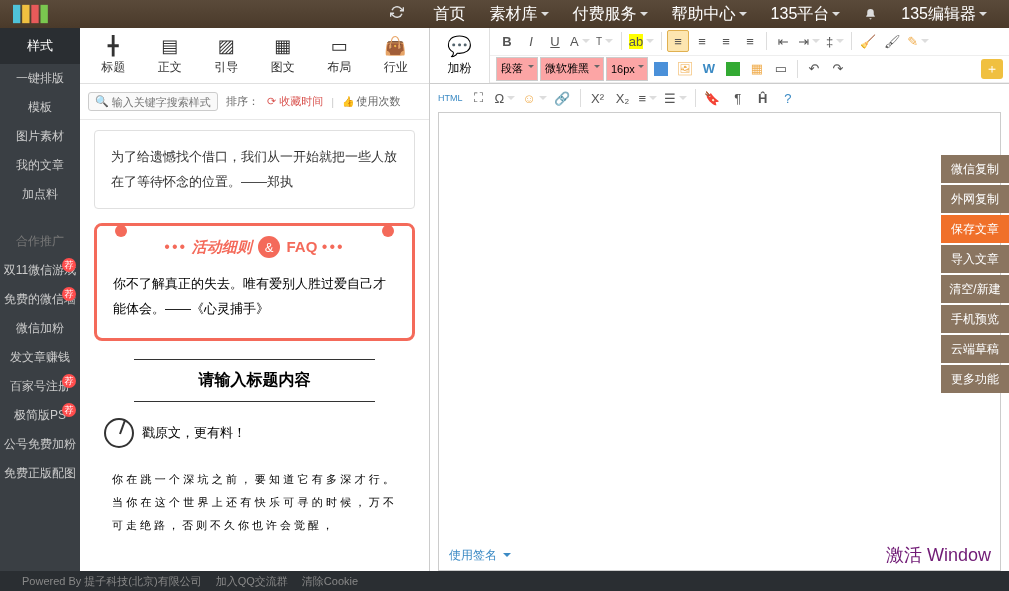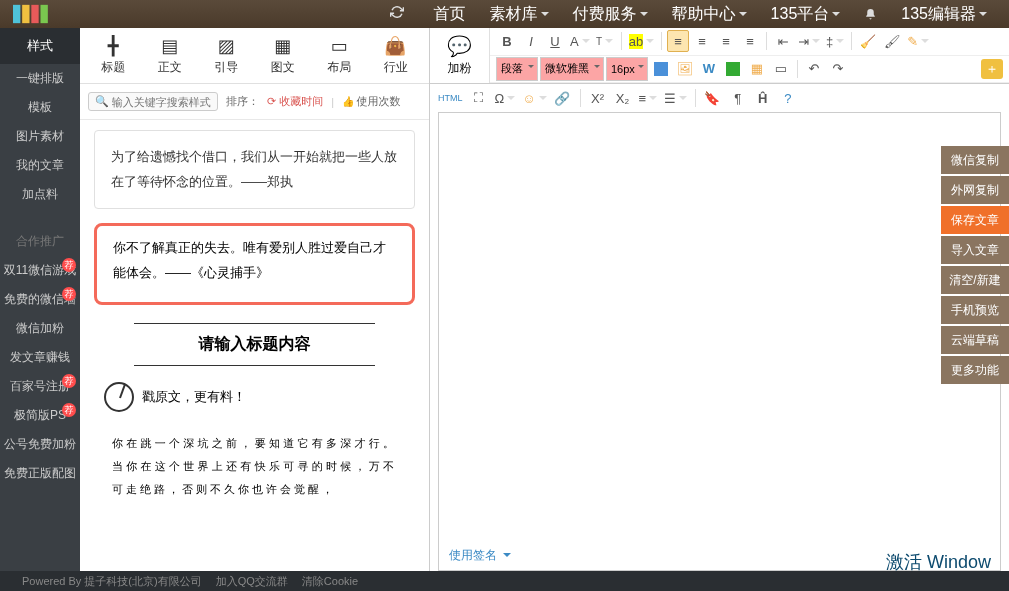--- a/index.html
+++ b/index.html
@@ -56,24 +56,24 @@
 .tb-wrap{flex:1;display:flex;flex-direction:column}
 .tb-row{height:28px;display:flex;align-items:center;padding:0 6px;gap:2px;border-bottom:1px solid #eee}
 .tbtn{min-width:22px;height:22px;display:flex;align-items:center;justify-content:center;cursor:pointer;border-radius:2px;font-size:13px;color:#555;padding:0 2px}
 .tbtn.active{background:#fde6b0;border:1px solid #e0b050}
 .tsel{height:24px;font-size:11px;border:1px solid #ccc;background:#fca5a5;padding:0 14px 0 4px;cursor:pointer;position:relative;display:flex;align-items:center}
 .tsel::after{content:"";position:absolute;right:3px;top:7px;border:3px solid transparent;border-top-color:#666}
 .tsep{width:1px;height:18px;background:#ddd;margin:0 3px}
 .tb-row2{height:28px;display:flex;align-items:center;padding:0 6px;gap:3px}
 .ed-body{flex:1;background:#fff;border:1px solid #ccc;margin:0 8px;position:relative}
 .ed-sig{position:absolute;bottom:6px;left:10px;color:#3b8ac4;font-size:12px;cursor:pointer}
-.rpanel{width:68px;position:absolute;right:0;top:146px;display:flex;flex-direction:column;gap:2px}
+.rpanel{width:68px;position:absolute;right:0;top:155px;display:flex;flex-direction:column;gap:2px}
 .rbtn{height:28px;background:#8a7560;color:#fff;font-size:12px;display:flex;align-items:center;justify-content:center;cursor:pointer}
 .rbtn.hot{background:#f0702a}
-.watermark{position:absolute;right:18px;bottom:17px;color:#0c4a6e;font-size:18px;pointer-events:none}
+.watermark{position:absolute;right:18px;bottom:24px;color:#701a75;font-size:18px;pointer-events:none}
 .footer{height:20px;background:#2a2e32;color:#888;font-size:11px;display:flex;align-items:center;padding:0 22px;gap:14px}.tc-blue{color:#3b8ac4}.tc-orange{color:#f0ad4e}
 .sq{width:14px;height:14px;display:inline-block}
 </style>
 </head>
 <body>
 
 <div class="topbar">
   <div class="logo">
     <svg viewBox="0 0 60 24">
         <rect x="0" y="2" width="8" height="20" fill="#4fc3d9"></rect>
@@ -183,20 +183,27 @@
         <input placeholder="输入关键字搜索样式" style="">
       </div>
       <span class="sort-lbl">排序：</span>
       <span class="sort-a">⟳ <span>收藏时间</span></span>
       <span style="color:#ccc">|</span>
       <span class="sort-b">使用次数</span>
     </div>
     <div class="styles">
       <div class="card">为了给遗憾找个借口，我们从一开始就把一些人放在了等待怀念的位置。——郑执</div>
       <div class="card2">
+        <div class="card2-hdr">
+          <span class="dots">•••</span>
+          <span class="txt">活动细则</span>
+          <span class="amp">&amp;</span>
+          <span class="faq">FAQ</span>
+          <span class="dots">•••</span>
+        </div>
         <div class="card2-body">你不了解真正的失去。唯有爱别人胜过爱自己才能体会。——《心灵捕手》</div>
       </div>
       <div class="card3">
         <div class="card3-line"></div>
         <div class="card3-title">请输入标题内容</div>
         <div class="card3-line"></div>
       </div>
       <div class="card4">
         <div class="card4-ico"></div>
         <div class="card4-txt">戳原文，更有料！</div>

